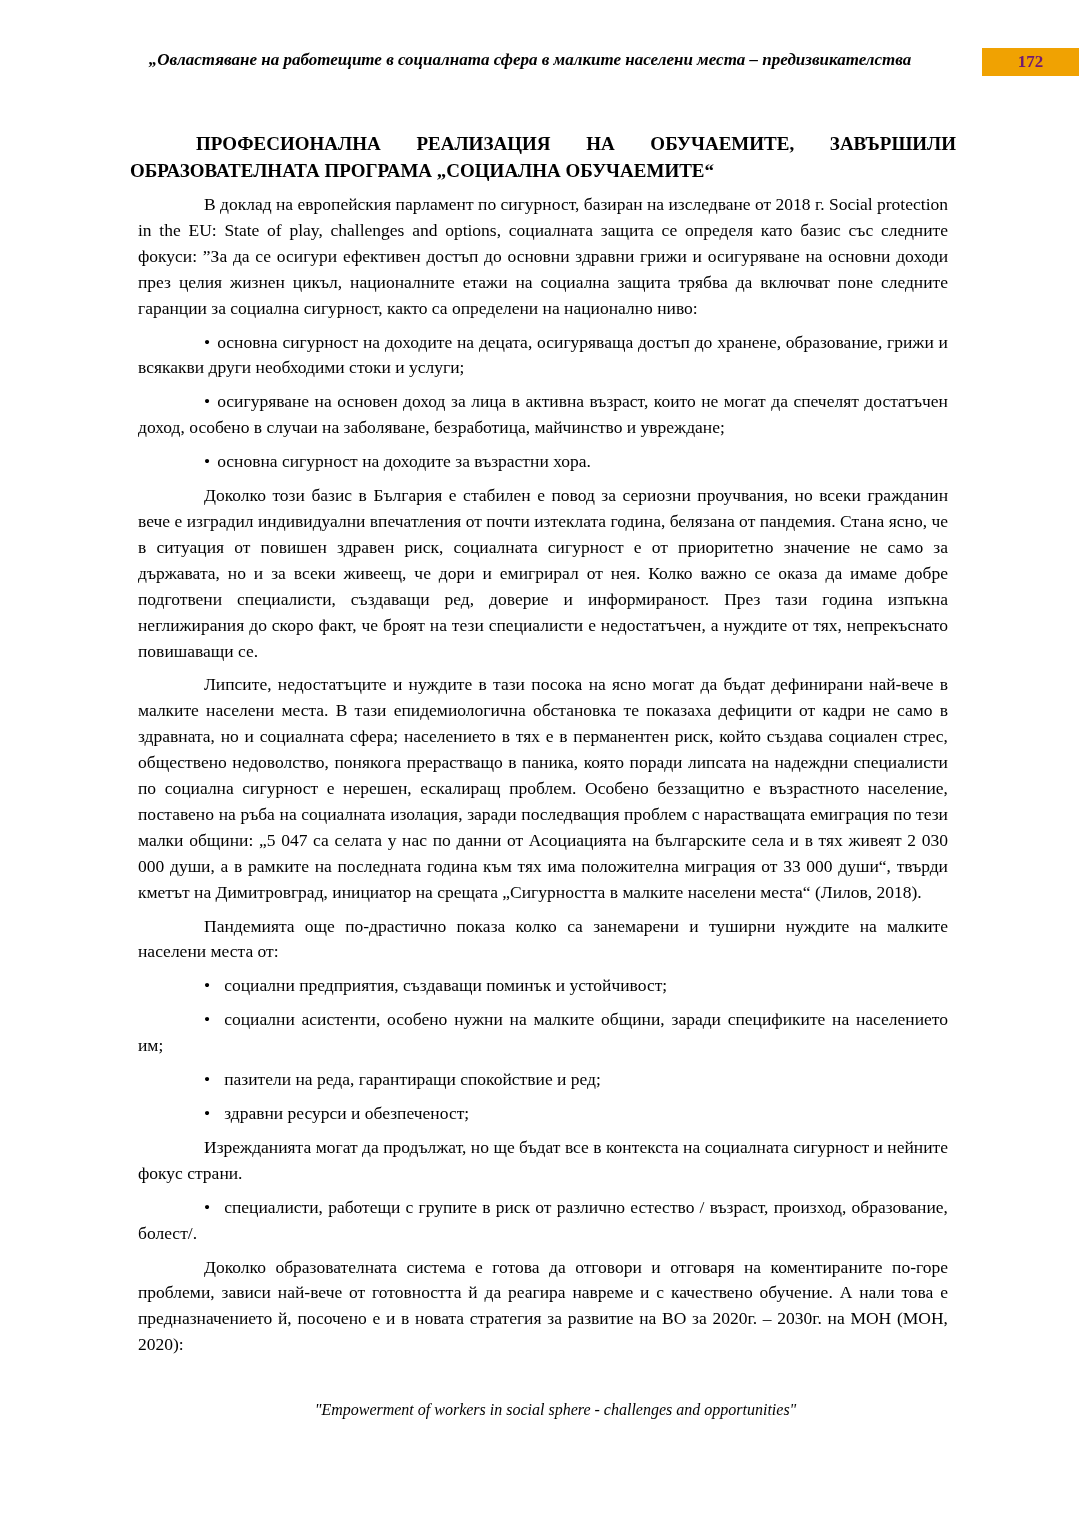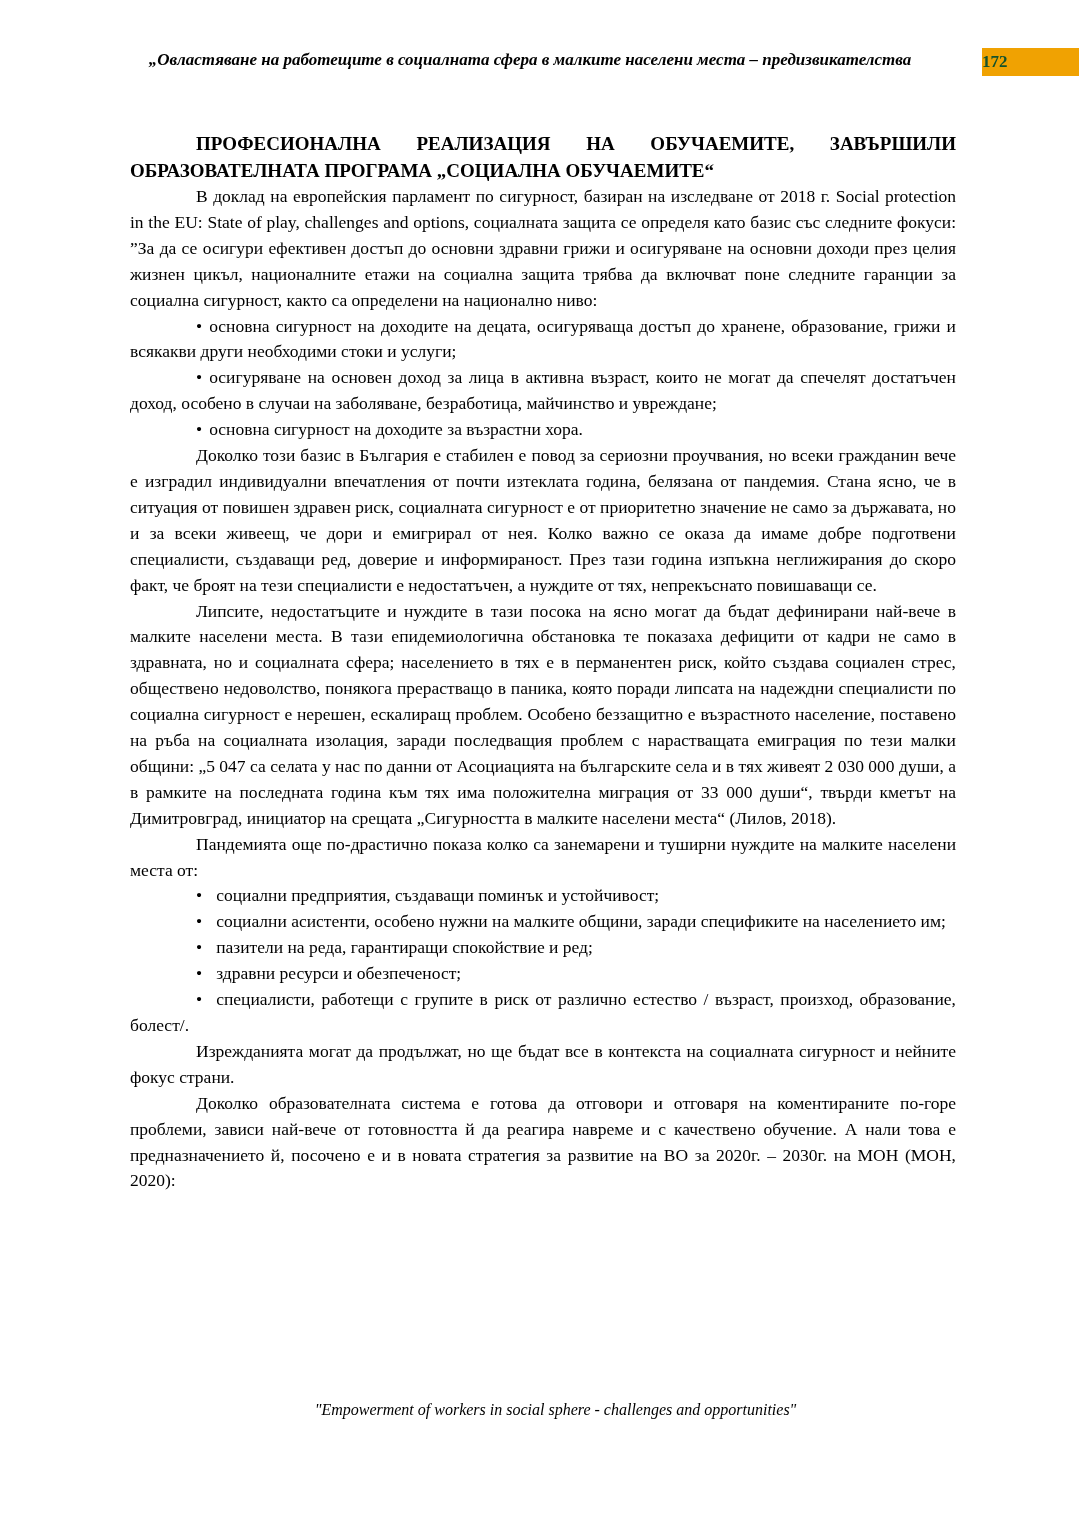--- a/index.html
+++ b/index.html
@@ -26,41 +26,42 @@
     font-size: 17px;
     line-height: 27px;
   }
   .page-badge {
     position: absolute;
     top: 48px;
     right: 32px;
     width: 97px;
     height: 28px;
     line-height: 28px;
+    text-align: center;
     font-weight: bold;
     font-size: 17px;
-    color: #14532d;
+    color: #701a75;
   }
   
   .content {
     position: absolute;
     top: 130px;
     left: 130px;
     width: 826px;
   }
   .title {
     margin: 0;
     font-weight: bold;
     font-size: 19px;
     line-height: 27px;
     text-align: justify;
     text-indent: 66px;
   }
   p.para {
-    margin: 0;
+    margin: 8px;
     font-size: 17.5px;
     line-height: 25.9px;
     text-align: justify;
   }
   .indent { text-indent: 66px; }
   .marker { display: inline; }
   .m1 { padding-right: 7px; }
   .m2 { padding-right: 14px; }
   
   .footer-caption {
@@ -98,23 +99,23 @@
     <p class="para indent">Доколко този базис в България е стабилен е повод за сериозни проучвания, но всеки гражданин вече е изградил индивидуални впечатления от почти изтеклата година, белязана от пандемия. Стана ясно, че в ситуация от повишен здравен риск, социалната сигурност е от приоритетно значение не само за държавата, но и за всеки живеещ, че дори и емигрирал от нея. Колко важно се оказа да имаме добре подготвени специалисти, създаващи ред, доверие и информираност. През тази година изпъкна неглижирания до скоро факт, че броят на тези специалисти е недостатъчен, а нуждите от тях, непрекъснато повишаващи се.</p>
 
     <p class="para indent">Липсите, недостатъците и нуждите в тази посока на ясно могат да бъдат дефинирани най-вече в малките населени места. В  тази епидемиологична обстановка те показаха дефицити от кадри не само в здравната, но и социалната сфера; населението в тях е в перманентен риск, който създава социален стрес, обществено недоволство, понякога прерастващо в паника, която поради липсата на надеждни специалисти по социална сигурност е нерешен, ескалиращ проблем. Особено беззащитно е възрастното население, поставено на ръба на социалната изолация, заради последващия проблем с нарастващата емиграция по тези малки общини: „5 047 са селата у нас по данни от Асоциацията на българските села и в тях живеят 2 030 000 души, а в рамките на последната година към тях има положителна миграция от 33 000 души“,  твърди кметът на Димитровград, инициатор на срещата „Сигурността в малките населени места“ (Лилов, 2018).</p>
 
     <p class="para indent">Пандемията още по-драстично показа колко са занемарени и туширни нуждите на малките населени места от:</p>
 
     <p class="para indent"><span class="marker m2">•</span><span>социални предприятия, създаващи поминък и устойчивост;</span></p>
     <p class="para indent"><span class="marker m2">•</span><span>социални асистенти, особено нужни на малките общини, заради спецификите на населението им;</span></p>
     <p class="para indent"><span class="marker m2">•</span><span>пазители на реда, гарантиращи спокойствие и ред;</span></p>
     <p class="para indent"><span class="marker m2">•</span><span>здравни ресурси и обезпеченост;</span></p>
+    <p class="para indent">Изрежданията могат да продължат, но ще бъдат все в контекста на социалната сигурност и нейните фокус страни.</p>
+
     <p class="para indent"><span class="marker m2">•</span><span>специалисти, работещи с групите в риск от различно естество / възраст, произход, образование, болест/.</span></p>
-
-    <p class="para indent">Изрежданията могат да продължат, но ще бъдат все в контекста на социалната сигурност и нейните фокус страни.</p>
 
     <p class="para indent">Доколко образователната система е готова да отговори и отговаря  на коментираните по-горе проблеми, зависи най-вече от готовността й да реагира навреме и с качествено обучение. А нали това е предназначението й, посочено е и в новата стратегия за развитие на ВО за 2020г. – 2030г. на МОН (МОН, 2020):</p>
 
   </div>
 
   <div class="footer-caption">"Empowerment of workers in social sphere - challenges and opportunities"</div>
 
 </div>
 
 </body></html>

